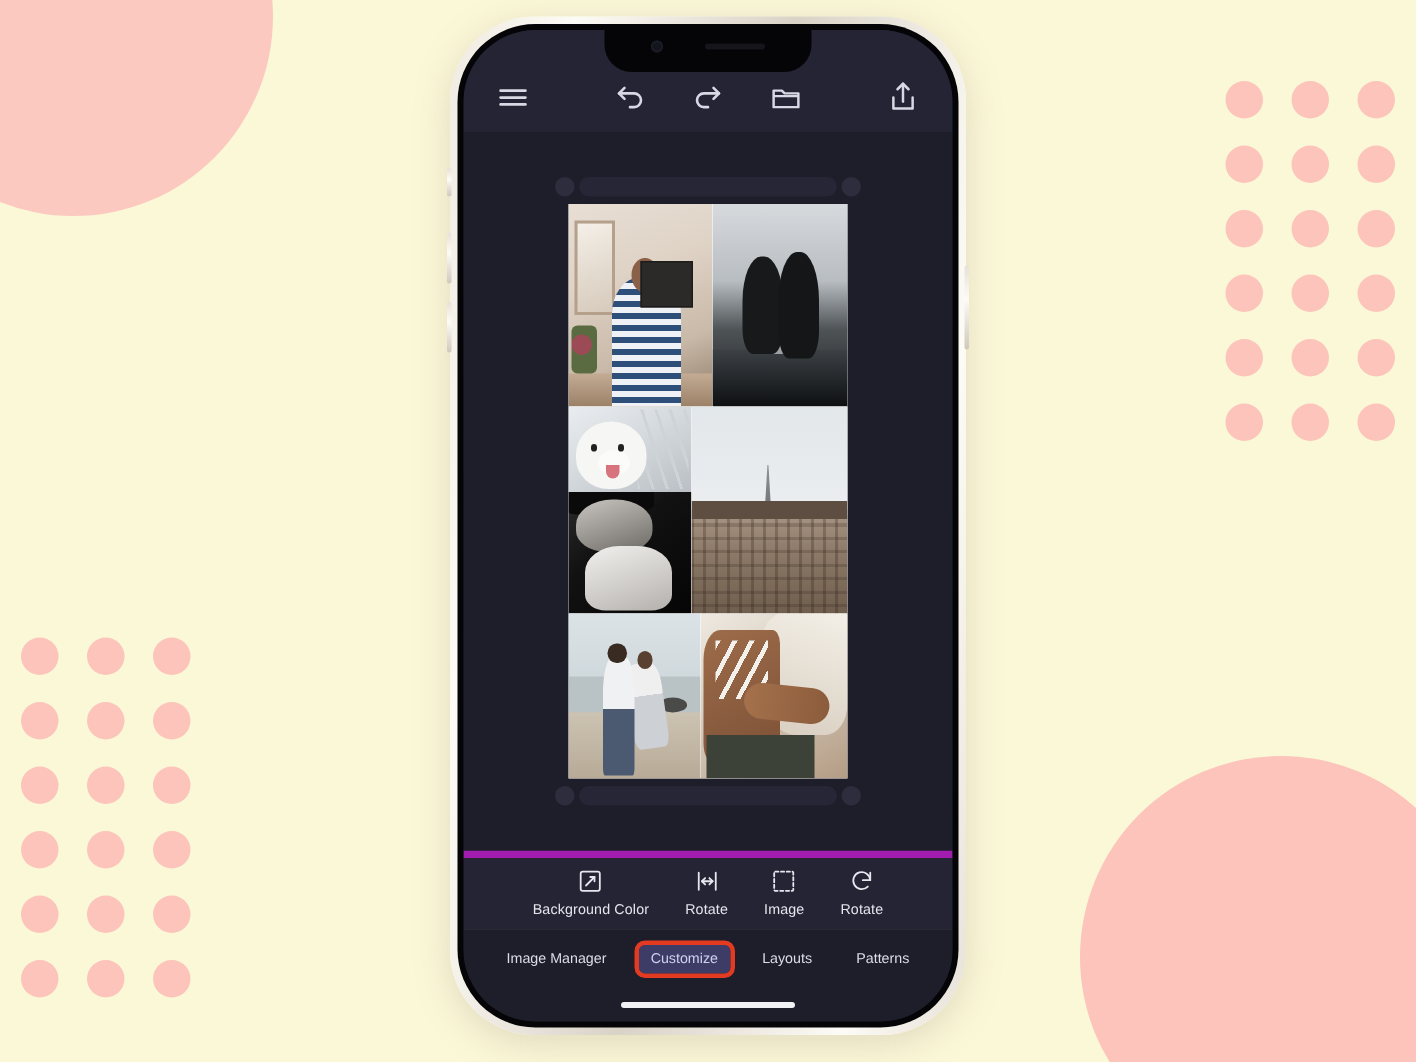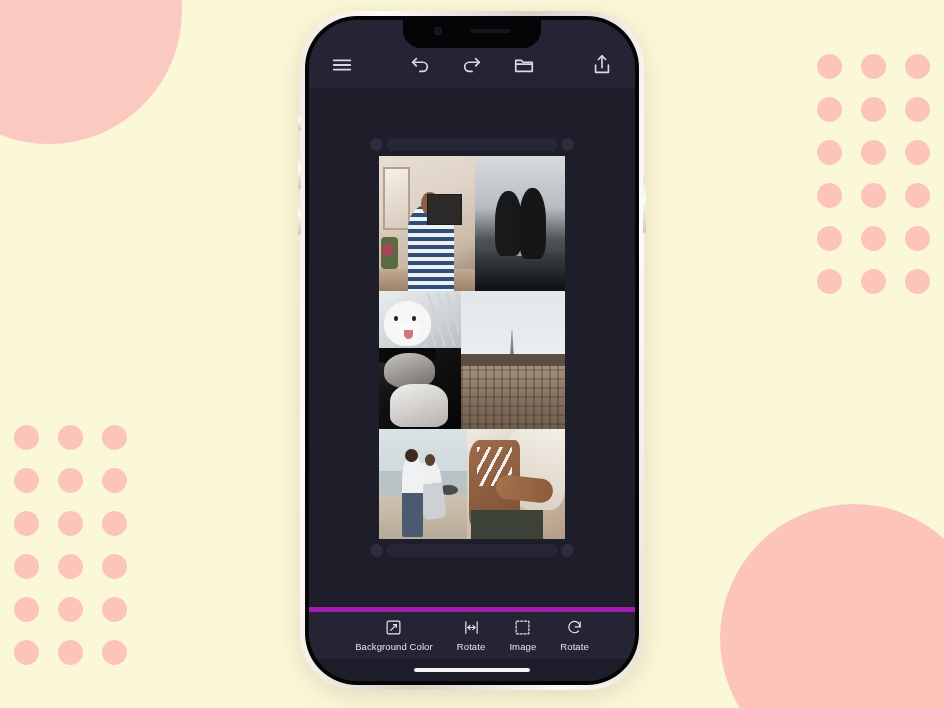--- a/index.html
+++ b/index.html
@@ -462,20 +462,26 @@
           <span class="gi">
             <svg viewBox="0 0 24 24" fill="none" stroke="currentColor" stroke-width="1.7" stroke-linecap="round" stroke-linejoin="round">
               <path d="M20 11a8 8 0 1 0-2.3 6"></path>
                 <polyline points="20 4 20 11 13 11"></polyline>
             </svg>
           </span>
           <span class="lb">Rotate</span>
         </div>
       </div>
 
+      <div class="tabs">
+        <div class="tab">Image Manager</div>
+        <div class="tab active">Customize</div>
+        <div class="tab">Layouts</div>
+        <div class="tab">Patterns</div>
+      </div>
 
       <div class="homebar">
         <span class="hb"></span>
       </div>
 
     </div>
   </div>
 </div>
 
 </body></html>

